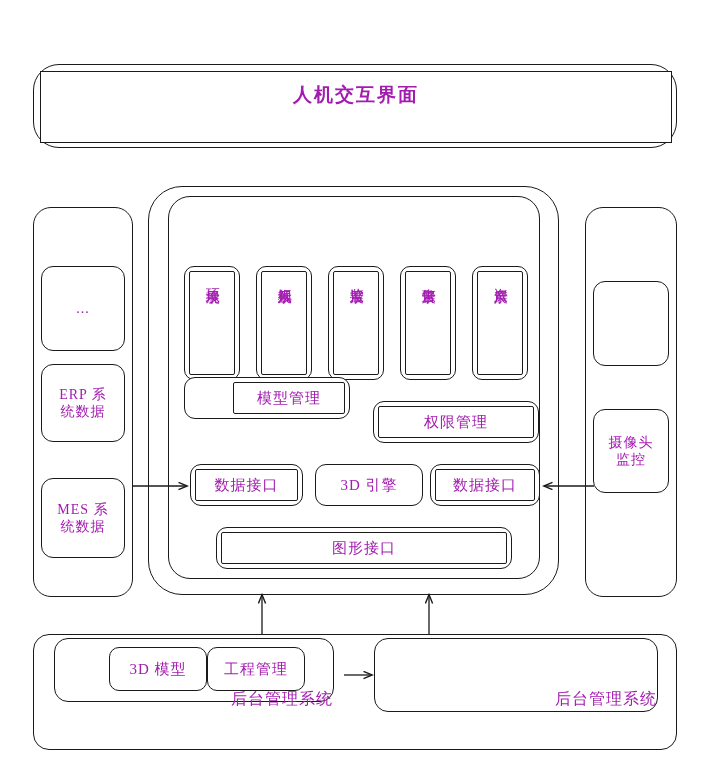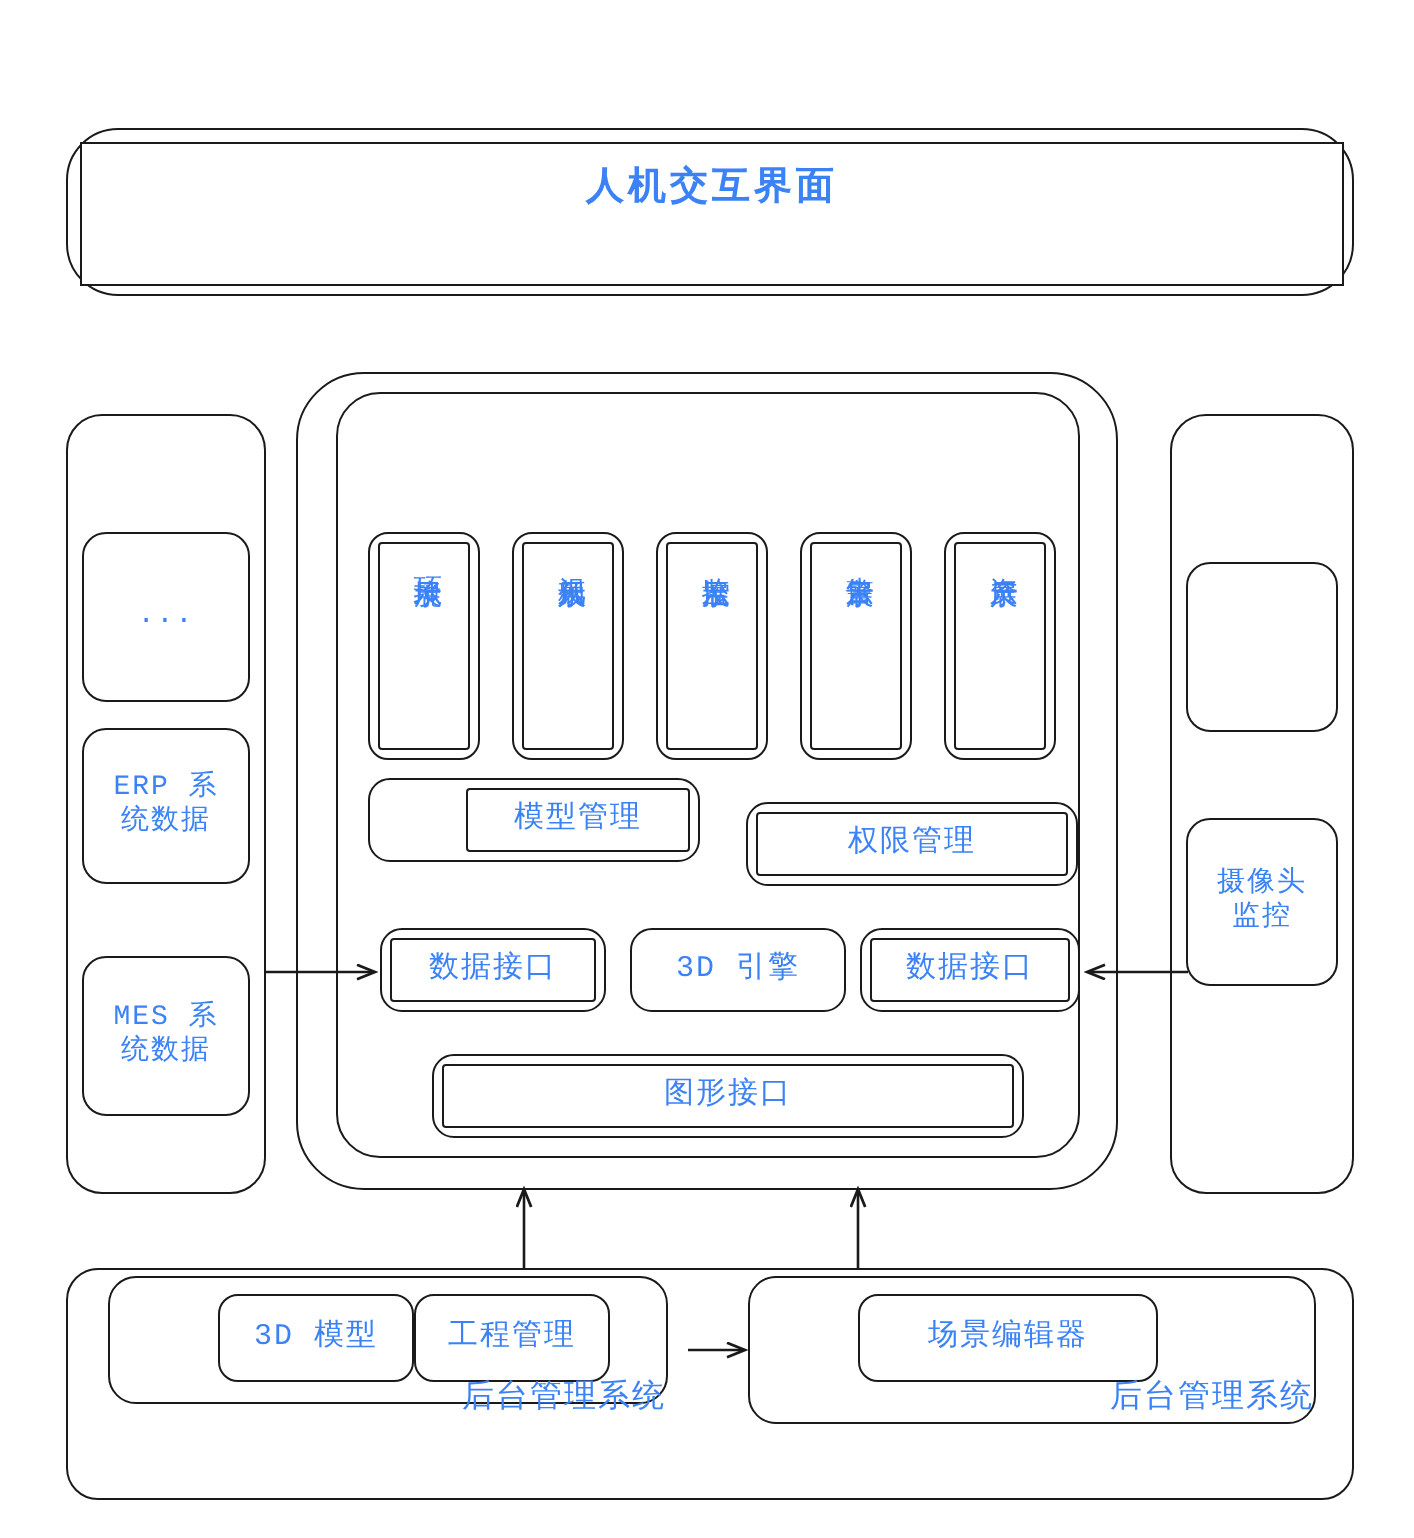--- a/index.html
+++ b/index.html
@@ -41,22 +41,22 @@
     height: 100%;
     border: 1px solid #1a1a1a;
     box-sizing: border-box;
     display: flex;
     align-items: center;
     justify-content: center;
     background: #ffffff;
   }
 
   .label {
-    font-family: Liberation Mono, monospace;
-    color: #3b82f6;
+    font-family: Liberation Serif, serif;
+    color: #a21caf;
     line-height: 1.25;
     white-space: pre-line;
   }
 
   
   #banner-outer { left: 33px; top: 64px; width: 644px; height: 84px; }
   #banner-inner-rect {
     position: absolute;
     left: 6px; top: 6px;
     width: 632px; height: 72px;
@@ -183,21 +183,21 @@
     <div class="inner">
         <span class="label vtext">告警展示</span>
       </div>
   </div>
   <div class="abs dbl vbox" style="left:472px; top:266px;">
     <div class="inner">
         <span class="label vtext">资产展示</span>
       </div>
   </div>
 
-  <div class="abs dbl mbox" style="left:184px; top:389px;padding-left:48px;">
+  <div class="abs dbl mbox" style="left:184px; top:377px;padding-left:48px;">
     <div class="inner">
         <span class="label">模型管理</span>
       </div>
   </div>
   <div class="abs dbl mbox" style="left:373px; top:401px;">
     <div class="inner">
         <span class="label">权限管理</span>
       </div>
   </div>
 
@@ -249,23 +249,20 @@
     <div class="abs bot-sub" style="left:54px; top:8px; width:98px; height:44px;">
       <span class="label">3D 模型</span>
     </div>
     <div class="abs bot-sub" style="left:152px; top:8px; width:98px; height:44px;">
       <span class="label">工程管理</span>
     </div>
     <div class="bot-caption label" style="left:0; top:50px;">后台管理系统</div>
   </div>
 
   <div class="abs box" id="bot-right">
-    <div class="abs bot-sub" style="left:54px; top:8px; width:150px; height:44px;">
-      <span class="label">场景编辑器</span>
-    </div>
     <div class="bot-caption label" style="left:0; top:50px;">后台管理系统</div>
   </div>
 
   <svg class="arrows" viewBox="0 0 707 769">
     <defs>
       <marker id="ah" markerWidth="11" markerHeight="11" refX="9" refY="4.2" orient="auto" markerUnits="userSpaceOnUse">
         <path d="M0.5,0.6 L9.4,4.2 L0.5,7.8" fill="none" stroke="#1a1a1a" stroke-width="1.4"></path>
       </marker>
     </defs>
 

